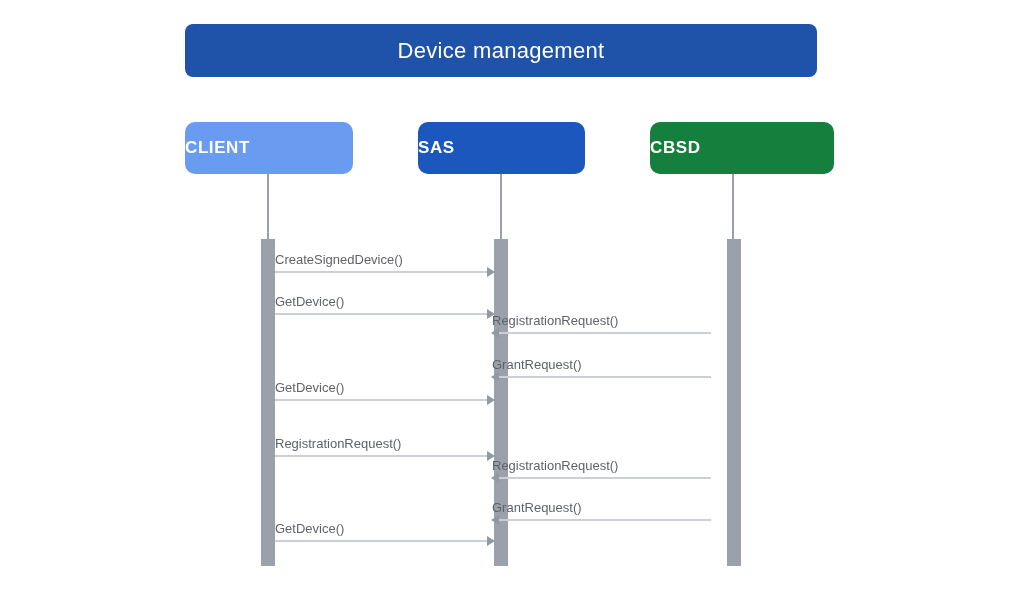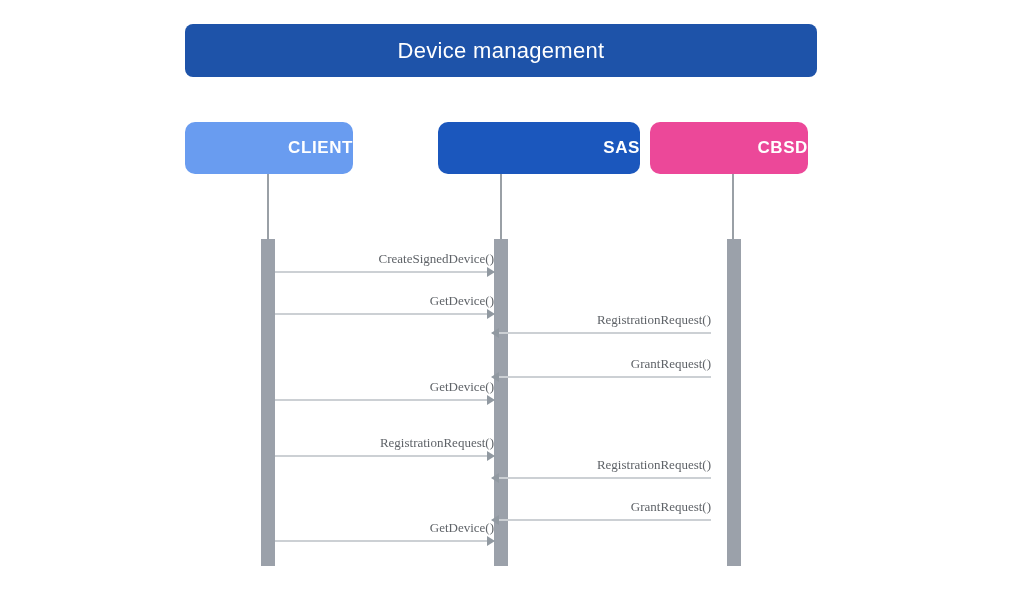--- a/index.html
+++ b/index.html
@@ -30,26 +30,26 @@
 
   
   .actor {
     position: absolute;
     top: 122px; height: 52px;
     border-radius: 10px;
     color: #ffffff;
     font-size: 17px;
     font-weight: bold;
     letter-spacing: 0.6px;
-    text-align: right;
+    text-align: left;
     line-height: 52px;
   }
   .actor-client { left: 185px; width: 168px; background: #699cf0; }
-  .actor-sas    { left: 418px; width: 202px; background: #1b57bd; margin-left: 20px; }
-  .actor-cbsd   { left: 650px; width: 158px; background: #ec4899; }
+  .actor-sas    { left: 418px; width: 167px; background: #1b57bd; }
+  .actor-cbsd   { left: 650px; width: 184px; background: #15803d; }
 
   
   .lifeline {
     position: absolute;
     top: 174px; height: 65px;
     width: 2px;
     background: #9aa0a6;
   }
   .lifeline-client { left: 267px; }
   .lifeline-sas    { left: 500px; }
@@ -71,25 +71,24 @@
     position: absolute;
     height: 28px;
     width: 219px;
   }
   .msg-cs { left: 275px; } 
   .msg-bs { left: 492px; } 
 
   .msg-label {
     position: absolute;
     left: 0; right: 0; bottom: 6px;
-    text-align: right;
+    text-align: left;
     font-size: 13px;
     color: #5f6368;
     white-space: nowrap;
-    font-family: Liberation Serif, serif;
   }
   .msg-line {
     position: absolute;
     left: 0; right: 0; bottom: 0;
     height: 2px;
     background: #ccd0d4;
   }
   .arrow-right {
     position: absolute;
     right: -1px; bottom: -4px;

